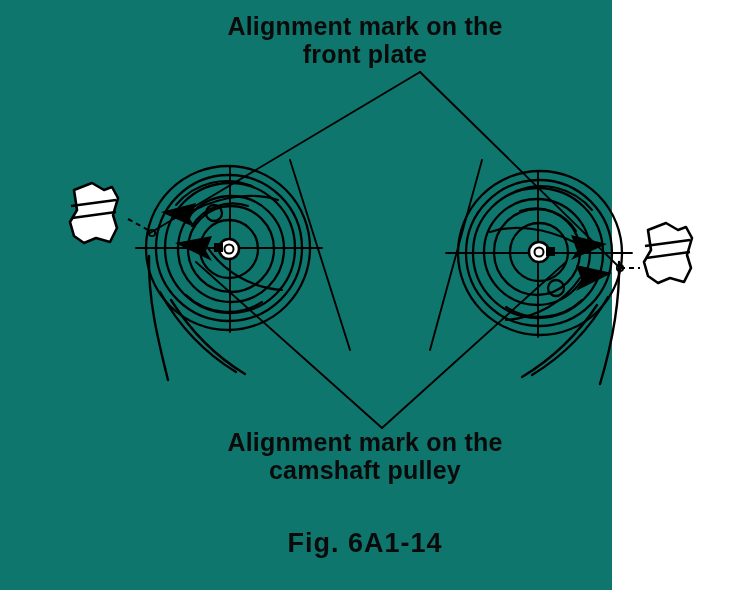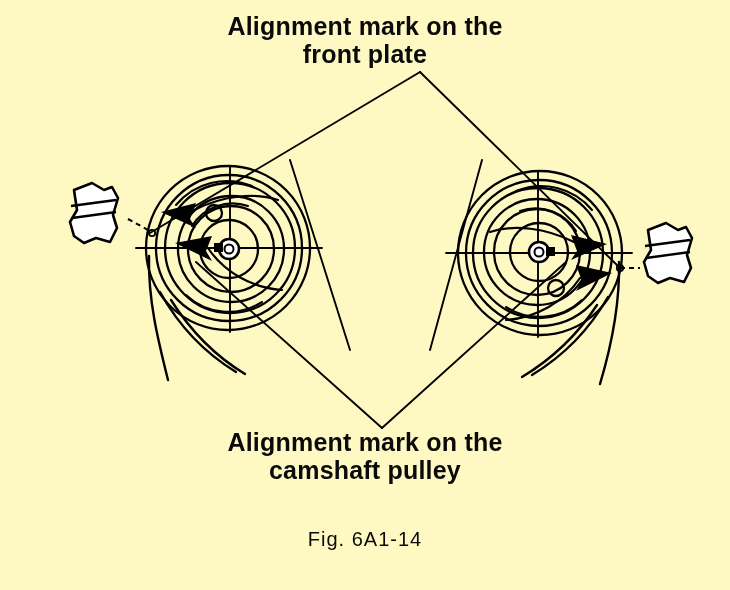--- a/index.html
+++ b/index.html
@@ -9,23 +9,23 @@
   }
   body {
     width: 730px;
     height: 590px;
     font-family: "Liberation Sans", sans-serif;
     color: #000000;
     overflow: hidden;
   }
   #figure-root {
     position: relative;
-    width: 730px;
+    width: 612px;
     height: 590px;
-    background: #fef9c3;
+    background: #0f766e;
   }
   #diagram-svg {
     position: absolute;
     left: 0;
     top: 0;
     width: 730px;
     height: 590px;
     display: block;
   }
   .label-text {
@@ -47,22 +47,22 @@
   #label-bottom {
     left: 185px;
     top: 428px;
     width: 360px;
     font-size: 25px;
   }
   #figure-caption {
     left: 225px;
     top: 528px;
     width: 280px;
-    font-size: 20px;
-    font-weight: 400;
+    font-size: 27px;
+    font-weight: 700;
     letter-spacing: 1px;
   }
 </style>
 </head>
 <body>
 
 <div id="figure-root">
 
   <svg id="diagram-svg" viewBox="0 0 730 590">
 

